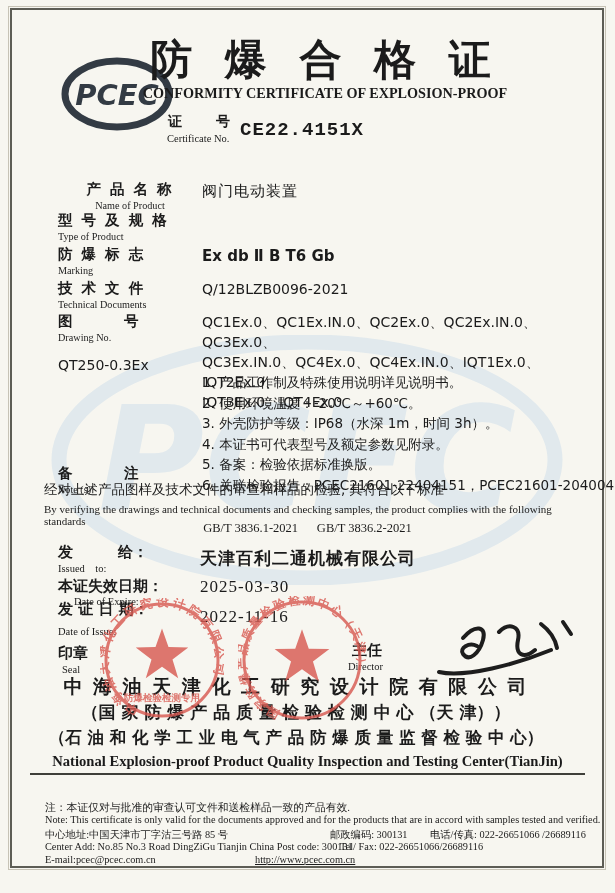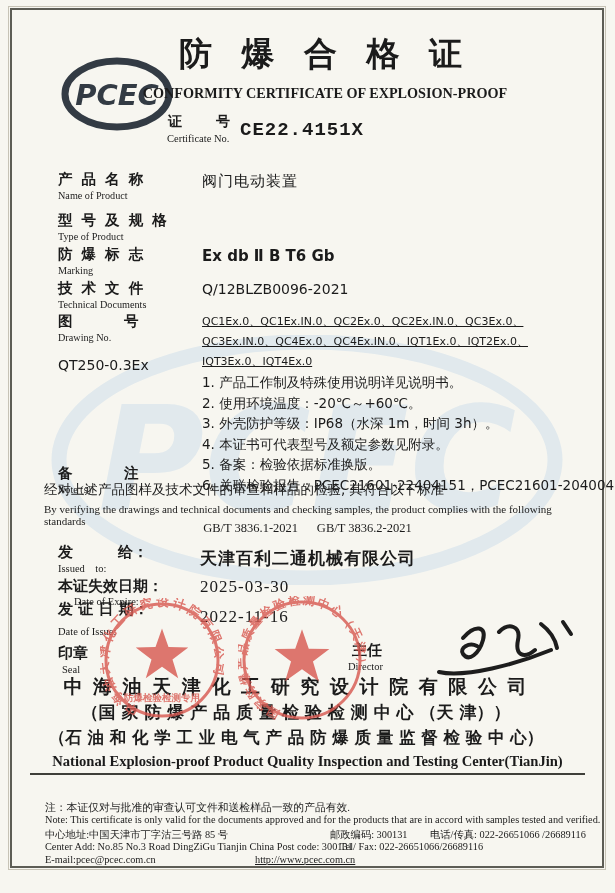--- a/index.html
+++ b/index.html
@@ -12,40 +12,40 @@
     position:absolute; left:10px; top:8px; right:11px; bottom:25px;
     border:2px solid #5d5d55; outline:1px solid #c7c3b6; outline-offset:1px;
     pointer-events:none;
   }
   .abs { position:absolute; }
   .layer { position:absolute; inset:0; }
   .z0 { z-index:0; } .z1 { z-index:1; } .z2 { z-index:2; }
 
   
   .title-cn { left:150px; top:32px; width:350px; text-align:center;
-    font-size:33px; font-weight:bold; letter-spacing:9px;
+    font-size:42px; font-weight:bold; letter-spacing:9px;
     font-family:"DejaVu Serif", serif; white-space:nowrap; }
   .title-en { left:135px; top:85px; width:380px; text-align:center;
     font-size:14.2px; font-weight:bold; font-family:"Liberation Serif", serif; }
   .certlab-cn { left:168px; top:113px; font-size:14px; font-weight:bold;
     letter-spacing:10px; font-family:"DejaVu Sans", sans-serif; }
   .certlab-en { left:167px; top:133px; font-size:10.5px; }
   .cert-no { left:240px; top:119px; font-size:19px; letter-spacing:1px;
     font-family:"Liberation Mono", monospace; font-weight:bold; }
 
   
   .frow { position:absolute; left:58px; right:28px; display:flex; }
   .flabel { width:144px; flex:0 0 144px; }
   .flabel .cn { font-size:14.5px; font-weight:bold; letter-spacing:2px;
     font-family:"DejaVu Sans", sans-serif; white-space:nowrap; }
   .flabel .en { font-size:10.2px; font-family:"Liberation Serif", serif; margin-top:1px; }
   .fvalue { font-size:14px; font-family:"DejaVu Sans", sans-serif; padding-top:2px; }
   .fvalue.cjk { font-size:15px; letter-spacing:1px; }
   .fvalue.mark { font-weight:bold; font-size:15px; }
-  .dlines div { line-height:20px; font-size:11px; font-family:"DejaVu Sans", sans-serif;text-decoration:underline; }
+  .dlines div { line-height:20px; font-size:14px; font-family:"DejaVu Sans", sans-serif; }
   .nlist div { line-height:20.5px; font-size:13.5px; font-family:"DejaVu Sans", sans-serif; white-space:nowrap; }
 
   
   .stmt-cn { left:44px; top:481px; font-size:13.5px; font-family:"DejaVu Sans", sans-serif; }
   .stmt-en { left:44px; top:503px; font-size:11px; width:530px; }
   .stds { left:0; top:521px; width:615px; text-align:center; font-size:12.5px;
     font-family:"Liberation Serif", serif; white-space:pre; }
 
   
   .ilab-cn { font-size:15px; font-weight:bold; font-family:"DejaVu Sans", sans-serif; white-space:nowrap; }
@@ -91,21 +91,21 @@
       <text x="57" y="49" text-anchor="middle" font-family="DejaVu Sans, sans-serif" font-size="29" font-weight="bold" font-style="italic" fill="#333b44">PCEC</text>
     </svg>
 
     <div class="abs title-cn">防 爆 合 格 证</div>
     <div class="abs title-en">CONFORMITY CERTIFICATE OF EXPLOSION-PROOF</div>
 
     <div class="abs certlab-cn">证　号</div>
     <div class="abs certlab-en">Certificate No.</div>
     <div class="abs cert-no">CE22.4151X</div>
 
-    <div class="frow" style="top:170px;">
+    <div class="frow" style="top:180px;text-align:center;">
       <div class="flabel">
         <div class="cn">产 品 名 称</div>
         <div class="en">Name of Product</div>
       </div>
       <div class="fvalue cjk">阀门电动装置</div>
     </div>
 
     <div class="frow" style="top:211px;flex-direction:column;">
       <div class="flabel">
         <div class="cn">型 号 及 规 格</div>

